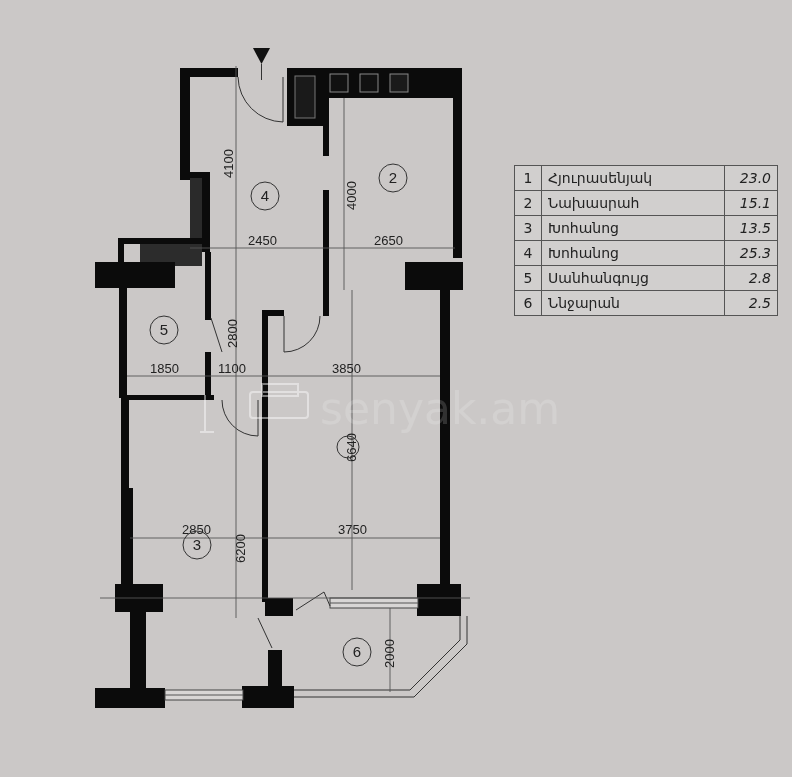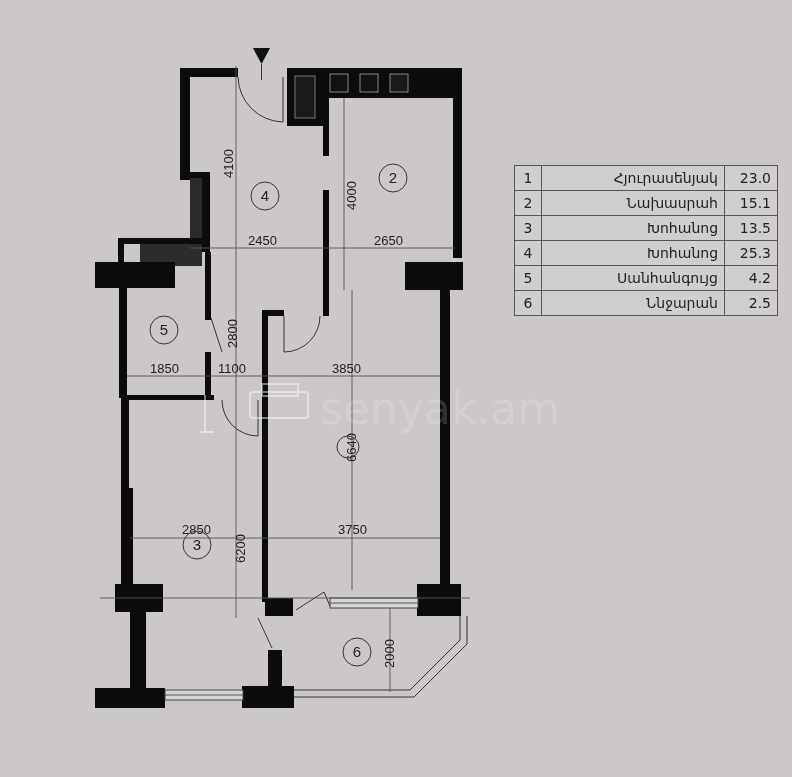--- a/index.html
+++ b/index.html
@@ -11,22 +11,22 @@
   .dimtxt { font-family: "Liberation Sans", sans-serif; font-size: 13px; fill: #222; }
   .roomcircle { fill: none; stroke: #333; stroke-width: 1; }
   .roomnum { font-family: "Liberation Sans", sans-serif; font-size: 15px; fill: #222; text-anchor: middle; }
   .door { stroke: #333; stroke-width: 1; fill: none; }
   .window { stroke: #444; stroke-width: 1; fill: #d8d6d5; }
   .watermark { font-family: "DejaVu Sans", sans-serif; font-size: 44px; fill: #ffffff; opacity: 0.35; }
 
   #legend { position: absolute; left: 514px; top: 165px; border-collapse: collapse; font-family: "DejaVu Sans", sans-serif; font-size: 14px; color: #222; background: #d1cfce; }
   #legend td { border: 1px solid #555; height: 24px; padding: 0 6px; }
   #legend td.num { width: 14px; text-align: center; }
-  #legend td.name { width: 170px; text-align: right; }
-  #legend td.area { width: 40px; text-align: right; }
+  #legend td.name { width: 170px; }
+  #legend td.area { width: 40px; font-style: italic; text-align: right; }
 </style>
 </head>
 <body>
 
 <svg id="plan" viewBox="0 0 792 777" xmlns="http://www.w3.org/2000/svg">
 
   <polygon points="253,48 270,48 261.5,64" fill="#111"></polygon>
   <line x1="261.5" y1="64" x2="261.5" y2="80" stroke="#333" stroke-width="1"></line>
 
   <g>
@@ -181,21 +181,21 @@
       <td class="area">13.5</td>
     </tr>
     <tr>
       <td class="num">4</td>
       <td class="name">Խոհանոց</td>
       <td class="area">25.3</td>
     </tr>
     <tr>
       <td class="num">5</td>
       <td class="name">Սանհանգույց</td>
-      <td class="area">4.2</td>
+      <td class="area">2.8</td>
     </tr>
     <tr>
       <td class="num">6</td>
       <td class="name">Ննջարան</td>
       <td class="area">2.5</td>
     </tr>
   </tbody>
 </table>
 
 </body></html>

